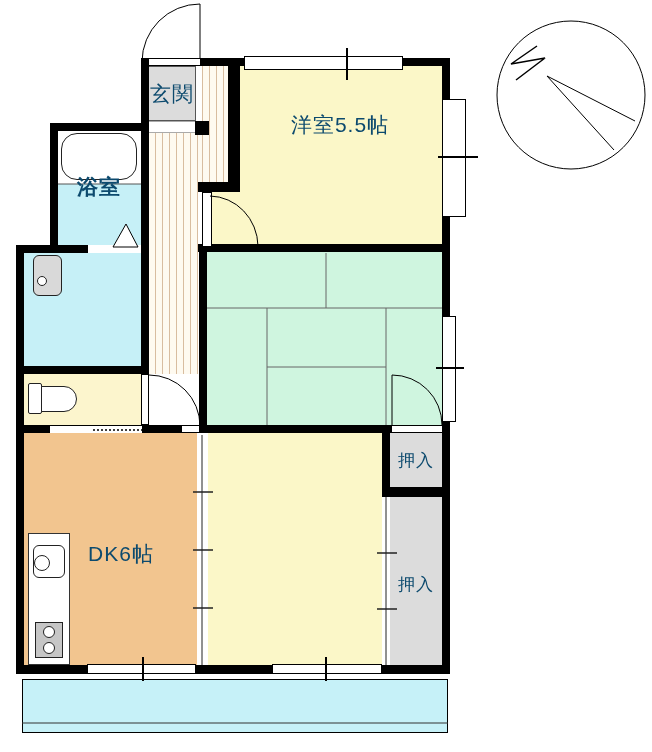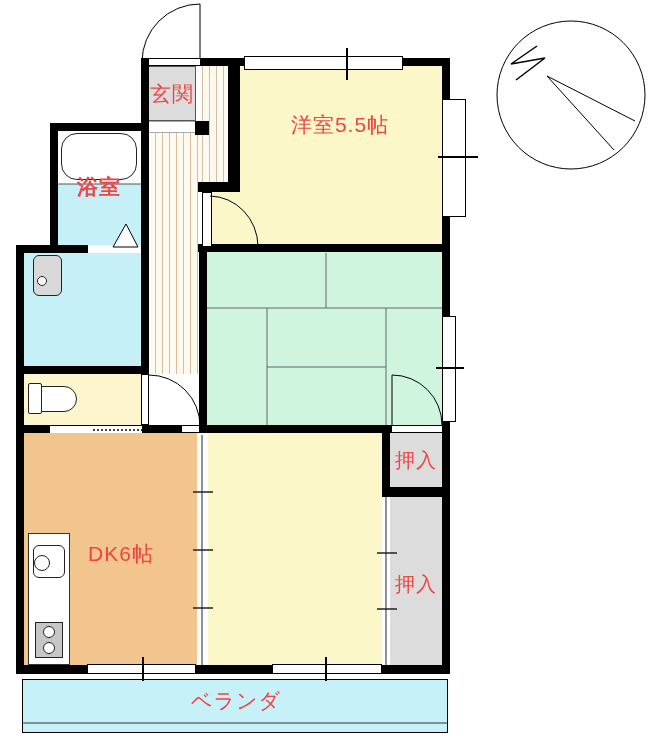--- a/index.html
+++ b/index.html
@@ -10,22 +10,22 @@
   .stripes{z-index:2;background-color:#fefaf0;
     background-image:repeating-linear-gradient(90deg,#d8bda0 0,#d8bda0 1px,transparent 1px,transparent 7px);}
   .gap{z-index:4;background:#fff;}
   .gap.lined{border-top:1px solid #000;border-bottom:1px solid #000;}
   .gap.topline{border-top:1px solid #000;}
   .wall{z-index:3;background:#000;}
   .winbox{z-index:4;background:#fff;border:1px solid #000;}
   .panel{z-index:4;background:#fff;border:1px solid #000;}
   .fixture{z-index:4;background:#fff;border:1px solid #222;}
   svg.overlay{z-index:5;left:0;top:0;pointer-events:none;}
-  .lbl{z-index:6;color:#ef4444;font-size:21px;white-space:nowrap;transform:translate(-50%,-50%);letter-spacing:1px;}
-  .lbl.small{font-size:20px;}
+  .lbl{z-index:6;color:#0c4a6e;font-size:21px;white-space:nowrap;transform:translate(-50%,-50%);letter-spacing:1px;}
+  .lbl.small{font-size:17px;}
 </style>
 </head>
 <body>
 
 <div id="plan">
 
   <div class="fill" style="left: 240px; top: 66px; width: 202px; height: 178px; background-color: rgb(251, 247, 200);"></div>
   <div class="fill" style="left: 212px; top: 192px; width: 28px; height: 52px; background-color: rgb(251, 247, 200);"></div>
   <div class="fill" style="left: 207px; top: 252px; width: 235px; height: 173px; background-color: rgb(207, 245, 223);"></div>
   <div class="fill" style="left: 208px; top: 433px; width: 174px; height: 232px; background-color: rgb(251, 247, 200);"></div>
@@ -149,15 +149,14 @@
       <path d="M 547 76 L 635 121 M 547 76 L 614 150" fill="none" stroke="#000" stroke-width="1"></path>
     </g>
   </svg>
 
   <div class="lbl" style="left:172px;top:94px;">玄関</div>
   <div class="lbl" style="left:99px;top:187px;font-weight:bold;">浴室</div>
   <div class="lbl" style="left:340px;top:125px;">洋室5.5帖</div>
   <div class="lbl" style="left:121px;top:554px;">DK6帖</div>
   <div class="lbl small" style="left:416px;top:460px;">押入</div>
   <div class="lbl small" style="left:416px;top:584px;">押入</div>
-  <div class="lbl" style="left:236px;top:701px;">ベランダ</div>
 
 </div>
 
 </body></html>

